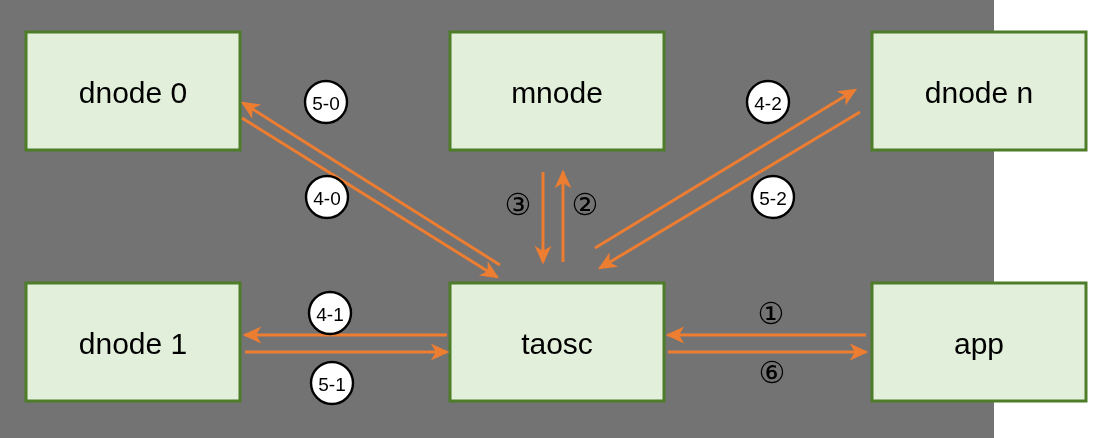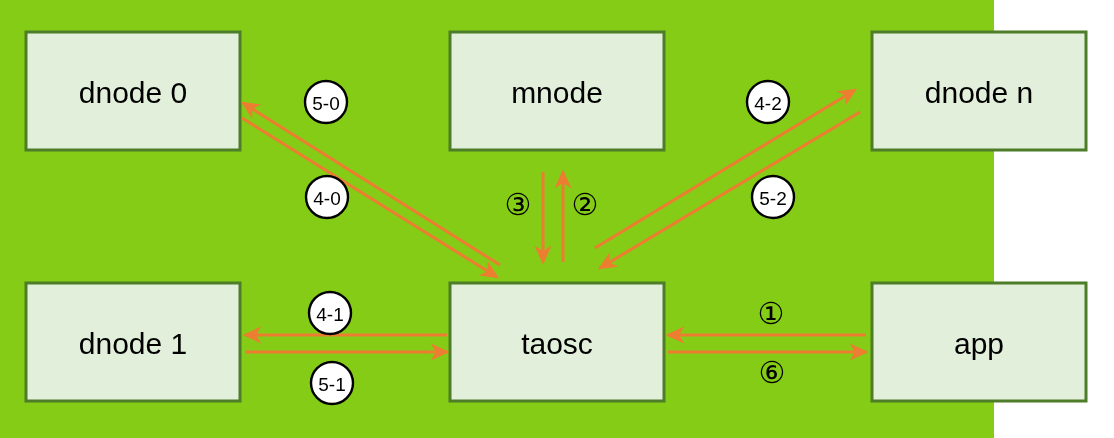--- a/index.html
+++ b/index.html
@@ -10,21 +10,21 @@
   body {
     width: 1114px;
     height: 438px;
     font-family: "Liberation Sans", sans-serif;
     overflow: hidden;
   }
   #diagram-root {
     position: relative;
     width: 994px;
     height: 438px;
-    background: #84cc16;
+    background: #737373;
   }
   svg#diagram-svg {
     position: absolute;
     top: 0;
     left: 0;
     width: 1114px;
     height: 438px;
     display: block;
   }
   .node-box-rect {

